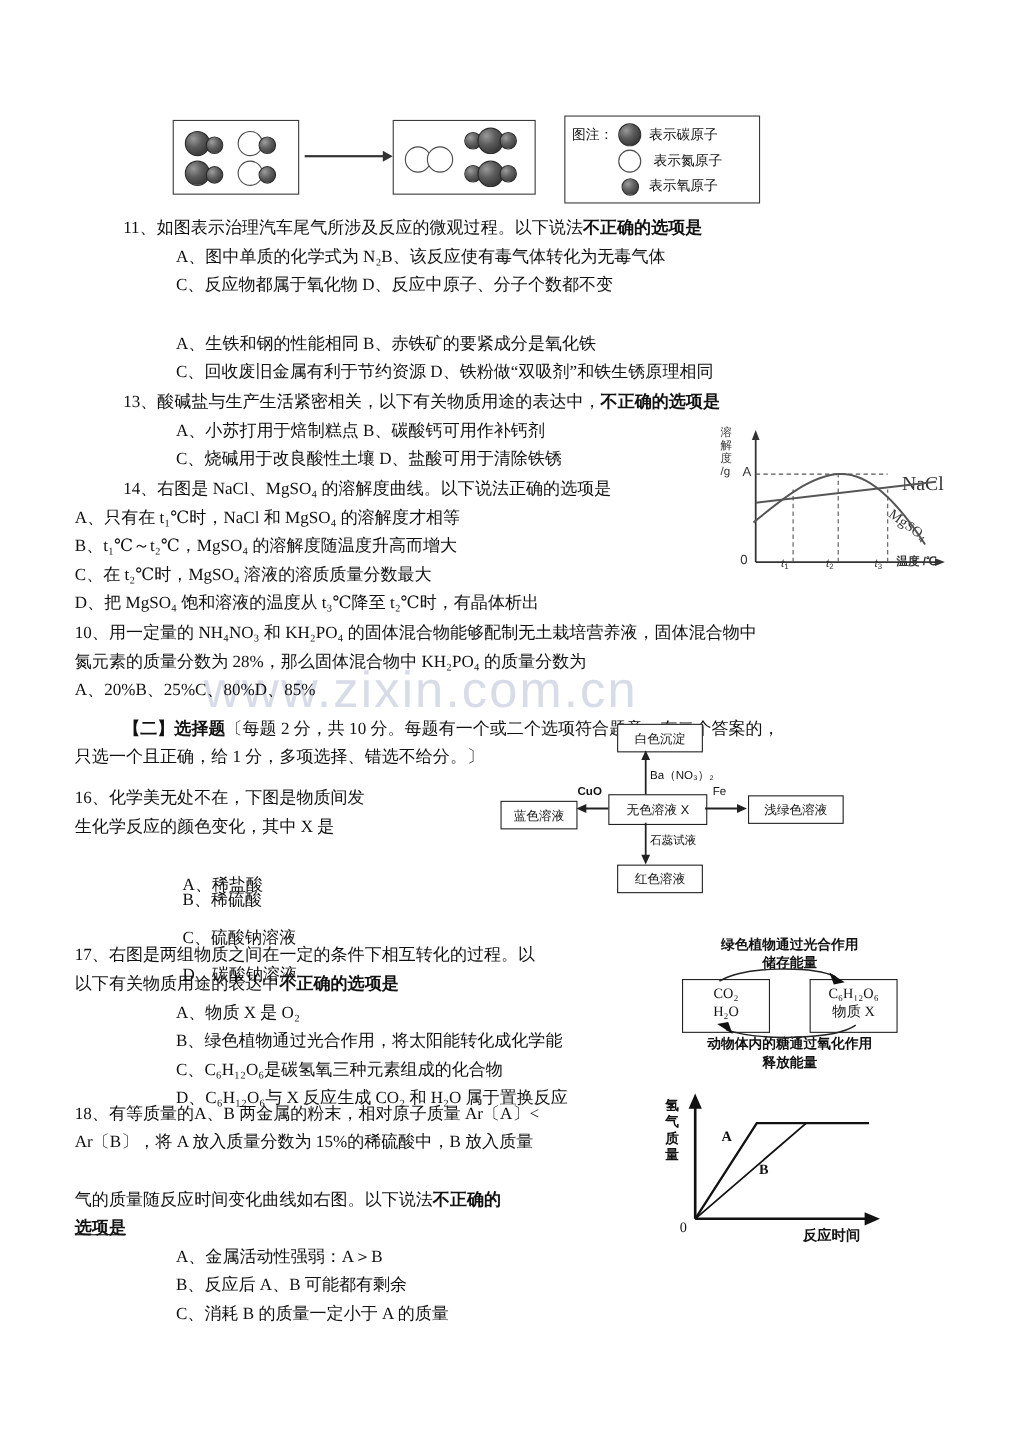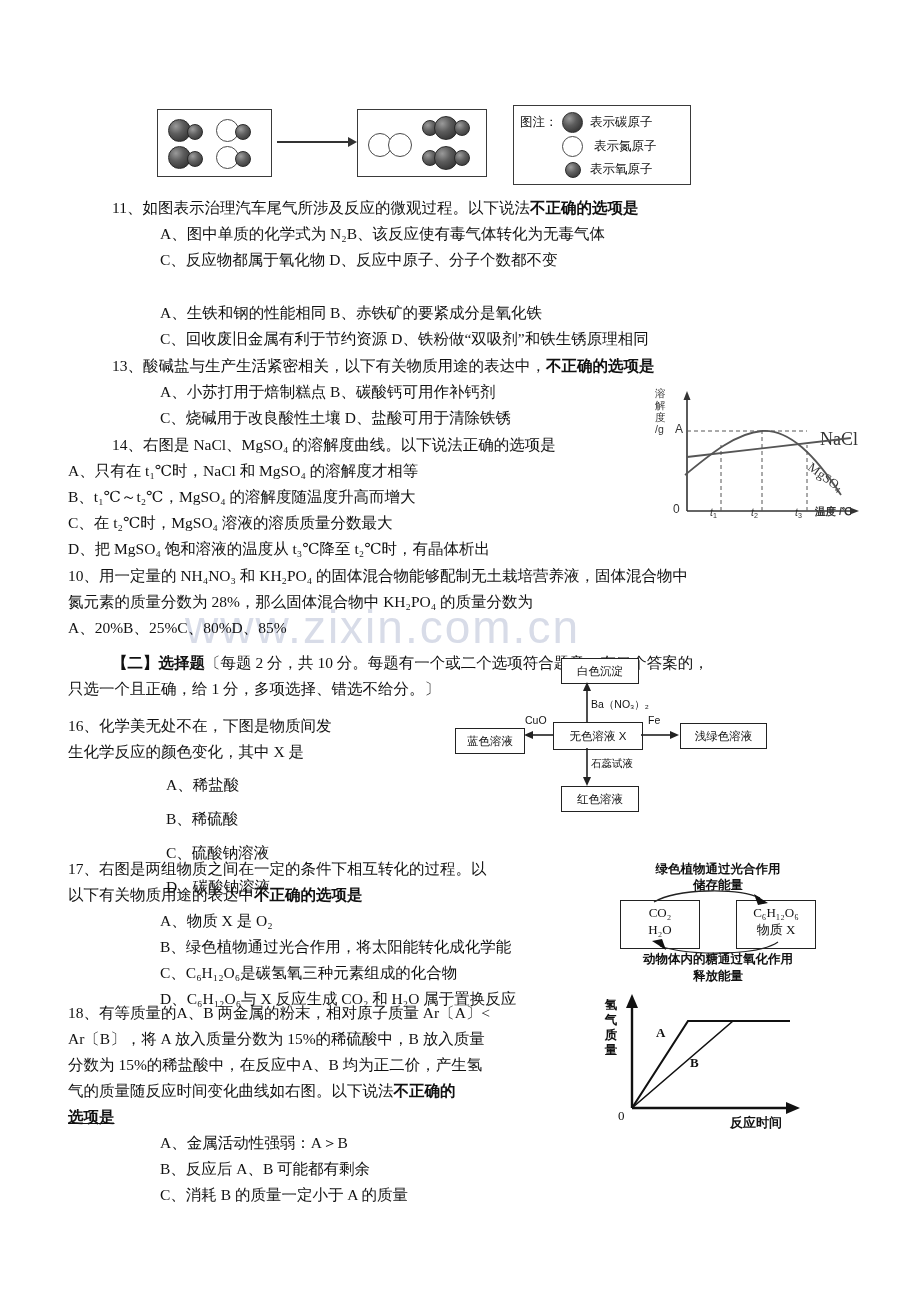--- a/index.html
+++ b/index.html
@@ -61,21 +61,21 @@
     position:absolute;border:1.3px solid #222;background:#fff;
     font-family:"Liberation Sans",sans-serif;font-size:11.5px;
     display:flex;align-items:center;justify-content:center;white-space:nowrap;
   }
   .flab{
     position:absolute;font-family:"Liberation Sans",sans-serif;
     font-size:10.5px;white-space:nowrap;color:#111;
   }
 
   
-  #cycle-diagram{position:absolute;left:608px;top:852px;width:300px;height:150px;z-index:2;margin-top:10px;}
+  #cycle-diagram{position:absolute;left:608px;top:852px;width:300px;height:150px;z-index:2;}
   #cycle-diagram .cbox{
     position:absolute;border:1.2px solid #222;background:#fff;
     font-size:13px;line-height:17px;text-align:center;padding-top:3px;
   }
   #cycle-diagram .ctext{
     position:absolute;font-size:12.5px;line-height:15px;text-align:center;
     white-space:nowrap;font-weight:bold;
   }
 
   
@@ -196,34 +196,34 @@
 
   <div class="q" style="left:112px;top:650px;">
     <span class="b">【二】选择题</span><span>〔每题 2 分，共 10 分。每题有一个或二个选项符合题意，有二个答案的，</span>
   </div>
   <div class="q" style="left:68px;top:676px;">只选一个且正确，给 1 分，多项选择、错选不给分。〕</div>
 
   <div class="q" style="left:68px;top:713px;">
     <span>16、</span><span>化学美无处不在，下图是物质间发</span>
   </div>
   <div class="q" style="left:68px;top:739px;">生化学反应的颜色变化，其中 X 是</div>
-  <div class="q opt" style="left:118px;top:772px;text-align:center;">A、稀盐酸</div>
+  <div class="q opt" style="left:118px;top:792px;text-align:center;">A、稀盐酸</div>
   <div class="q opt" style="left:118px;top:806px;">B、稀硫酸</div>
   <div class="q opt" style="left:118px;top:840px;">C、硫酸钠溶液</div>
   <div class="q opt" style="left:118px;top:874px;">D、碳酸钠溶液</div>
 
   <div id="flow-diagram">
     <div class="fbox" style="left:106px;top:0px;width:76px;height:24px;">白色沉淀</div>
     <div class="fbox" style="left:98px;top:64px;width:88px;height:26px;">无色溶液 X</div>
     <div class="fbox" style="left:0px;top:70px;width:68px;height:24px;">蓝色溶液</div>
     <div class="fbox" style="left:225px;top:65px;width:85px;height:24px;">浅绿色溶液</div>
     <div class="fbox" style="left:106px;top:128px;width:76px;height:24px;">红色溶液</div>
 
     <div class="flab" style="left:136px;top:40px;">Ba（NO₃）₂</div>
-    <div class="flab" style="left:70px;top:56px;">CuO</div>
+    <div class="flab" style="left:70px;top:56px;font-weight:bold;">CuO</div>
     <div class="flab" style="left:193px;top:56px;">Fe</div>
     <div class="flab" style="left:136px;top:99px;">石蕊试液</div>
 
     <svg width="330" height="155" style="position:absolute;left:0;top:0;">
 
       <line x1="132" y1="64" x2="132" y2="31" stroke="#222" stroke-width="1.6"></line>
       <polygon points="132,24 128,33 136,33" fill="#222"></polygon>
 
       <line x1="98" y1="77" x2="76" y2="77" stroke="#222" stroke-width="1.6"></line>
       <polygon points="69,77 78,73 78,81" fill="#222"></polygon>
@@ -268,21 +268,20 @@
       <polygon points="160,41 146,32 150,43" fill="#111"></polygon>
       <path d="M 170 80 C 150 94, 80 94, 52 84" fill="none" stroke="#222" stroke-width="1.3"></path>
       <polygon points="44,79 58,88 54,77" fill="#111"></polygon>
     </svg>
   </div>
 
   <div class="q" style="left:68px;top:1000px;">
     <span>18、</span><span>有等质量的A、B 两金属的粉末，相对原子质量 Ar〔A〕&lt;</span>
   </div>
   <div class="q" style="left:68px;top:1026px;">Ar〔B〕，将 A 放入质量分数为 15%的稀硫酸中，B 放入质量</div>
-  <div class="q" style="left:68px;top:1052px;">分数为 15%的稀盐酸中，在反应中A、B 均为正二价，产生氢</div>
   <div class="q" style="left:68px;top:1078px;">
     <span>气的质量随反应时间变化曲线如右图。以下说法</span><span class="b">不正确的</span>
   </div>
   <div class="q" style="left:68px;top:1104px;">
     <span class="b u">选项是</span>
   </div>
   <div class="q opt" style="left:112px;top:1156px;">B、反应后 A、B 可能都有剩余</div>
   <div class="q opt" style="left:112px;top:1130px;">A、金属活动性强弱：A＞B</div>
   <div class="q opt" style="left:112px;top:1182px;">C、消耗 B 的质量一定小于 A 的质量</div>
 

